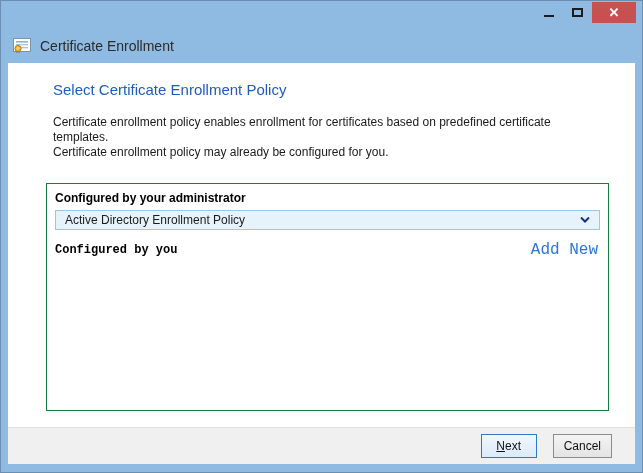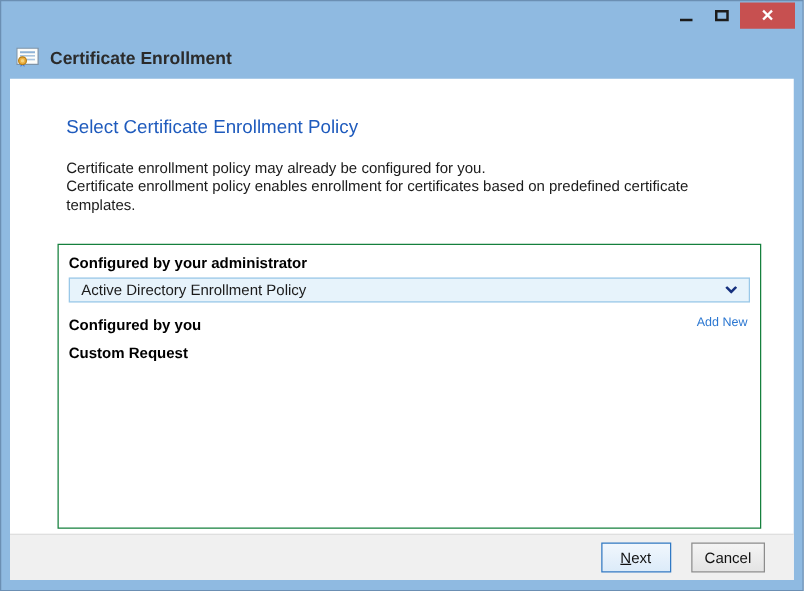--- a/index.html
+++ b/index.html
@@ -26,50 +26,50 @@
     width: 44px; height: 21px; border: none; background: #c75050;
     color: #ffffff; font-size: 13px; font-weight: bold; line-height: 21px;
     text-align: center; cursor: default;
   }
 
   .header {
     position: absolute; top: 28px; left: 0; right: 0; height: 34px;
     display: flex; align-items: center; padding-left: 12px;
   }
   .cert-icon { display: inline-flex; margin-right: 8px; }
-  .header-title { font-size: 14px; color: #2b2b2b; font-weight: bold; }
+  .header-title { font-size: 14px; color: #2b2b2b; }
 
   
   .body-area {
     position: absolute; left: 7px; right: 7px; top: 62px; bottom: 8px;
     background: #ffffff; display: flex; flex-direction: column;
   }
-  .content { flex: 1; padding: 30px 26px 0 38px; }
+  .content { flex: 1; padding: 18px 26px 0 38px; }
 
   .page-title { font-size: 15px; font-weight: normal; color: #1f5bbd; margin-left: 7px; margin-bottom: 17px; }
   .description { font-size: 12px; color: #1b1b1b; line-height: 15px; margin-left: 7px; margin-bottom: 23px; }
 
   
   .policy-panel {
     border: 1px solid #15803d; background: #ffffff;
     height: 228px; padding: 5px 8px 0 8px;
   }
   .panel-label { font-size: 12px; font-weight: bold; color: #000000; }
   .admin-label { padding: 2px 0 5px 0; }
 
   .dropdown {
     height: 20px; border: 1px solid #9ac8e8; background: #e7f3fb;
     display: flex; align-items: center; justify-content: space-between;
     padding: 0 9px; margin-bottom: 9px; cursor: default;
   }
   .dropdown-value { font-size: 12px; color: #1b1b1b; }
   .chevron-down { display: inline-flex; }
 
-  .row-between { display: flex; justify-content: space-between; padding: 2px 2px 6px 0; }
-  .add-new-link { font-size: 10px; color: #2b77d1; text-decoration: none; cursor: pointer; }
+  .row-between { display: flex; justify-content: space-between; align-items: center; padding: 2px 2px 6px 0; font-family: Liberation Mono, monospace; }
+  .add-new-link { font-size: 16px; color: #2b77d1; text-decoration: none; cursor: pointer; }
 
   .custom-request-label { padding: 2px 0 9px 0; }
   .custom-request-option { font-size: 12px; color: #1b1b1b; padding-left: 10px; cursor: default; }
 
   
   .footer {
     height: 37px; background: #f0f0f0; border-top: 1px solid #dfdfdf;
     display: flex; align-items: center; justify-content: flex-end;
     padding-right: 23px; gap: 16px;
   }
@@ -115,43 +115,42 @@
     </span>
     <span class="header-title">Certificate Enrollment</span>
   </div>
 
   <div class="body-area">
     <div class="content">
 
       <div class="page-title">Select Certificate Enrollment Policy</div>
 
       <div class="description">
+        <div>Certificate enrollment policy enables enrollment for certificates based on predefined certificate templates.</div>
         <div>Certificate enrollment policy may already be configured for you.</div>
-        <div>Certificate enrollment policy enables enrollment for certificates based on predefined certificate templates.</div>
       </div>
 
       <div class="policy-panel">
 
         <div class="panel-label admin-label">Configured by your administrator</div>
 
         <div class="dropdown">
           <span class="dropdown-value">Active Directory Enrollment Policy</span>
           <span class="chevron-down">
             <svg width="10" height="6" viewBox="0 0 10 6">
               <path d="M1,0.5 L5,4.5 L9,0.5" fill="none" stroke="#16307e" stroke-width="2"></path>
             </svg>
           </span>
         </div>
 
         <div class="row-between">
           <span class="panel-label">Configured by you</span>
           <a class="add-new-link">Add New</a>
         </div>
 
-        <div class="panel-label custom-request-label">Custom Request</div>
 
 
       </div>
     </div>
 
     <div class="footer">
       <button class="btn btn-next">
         <span class="btn-label">Next</span>
       </button>
       <button class="btn btn-cancel">

